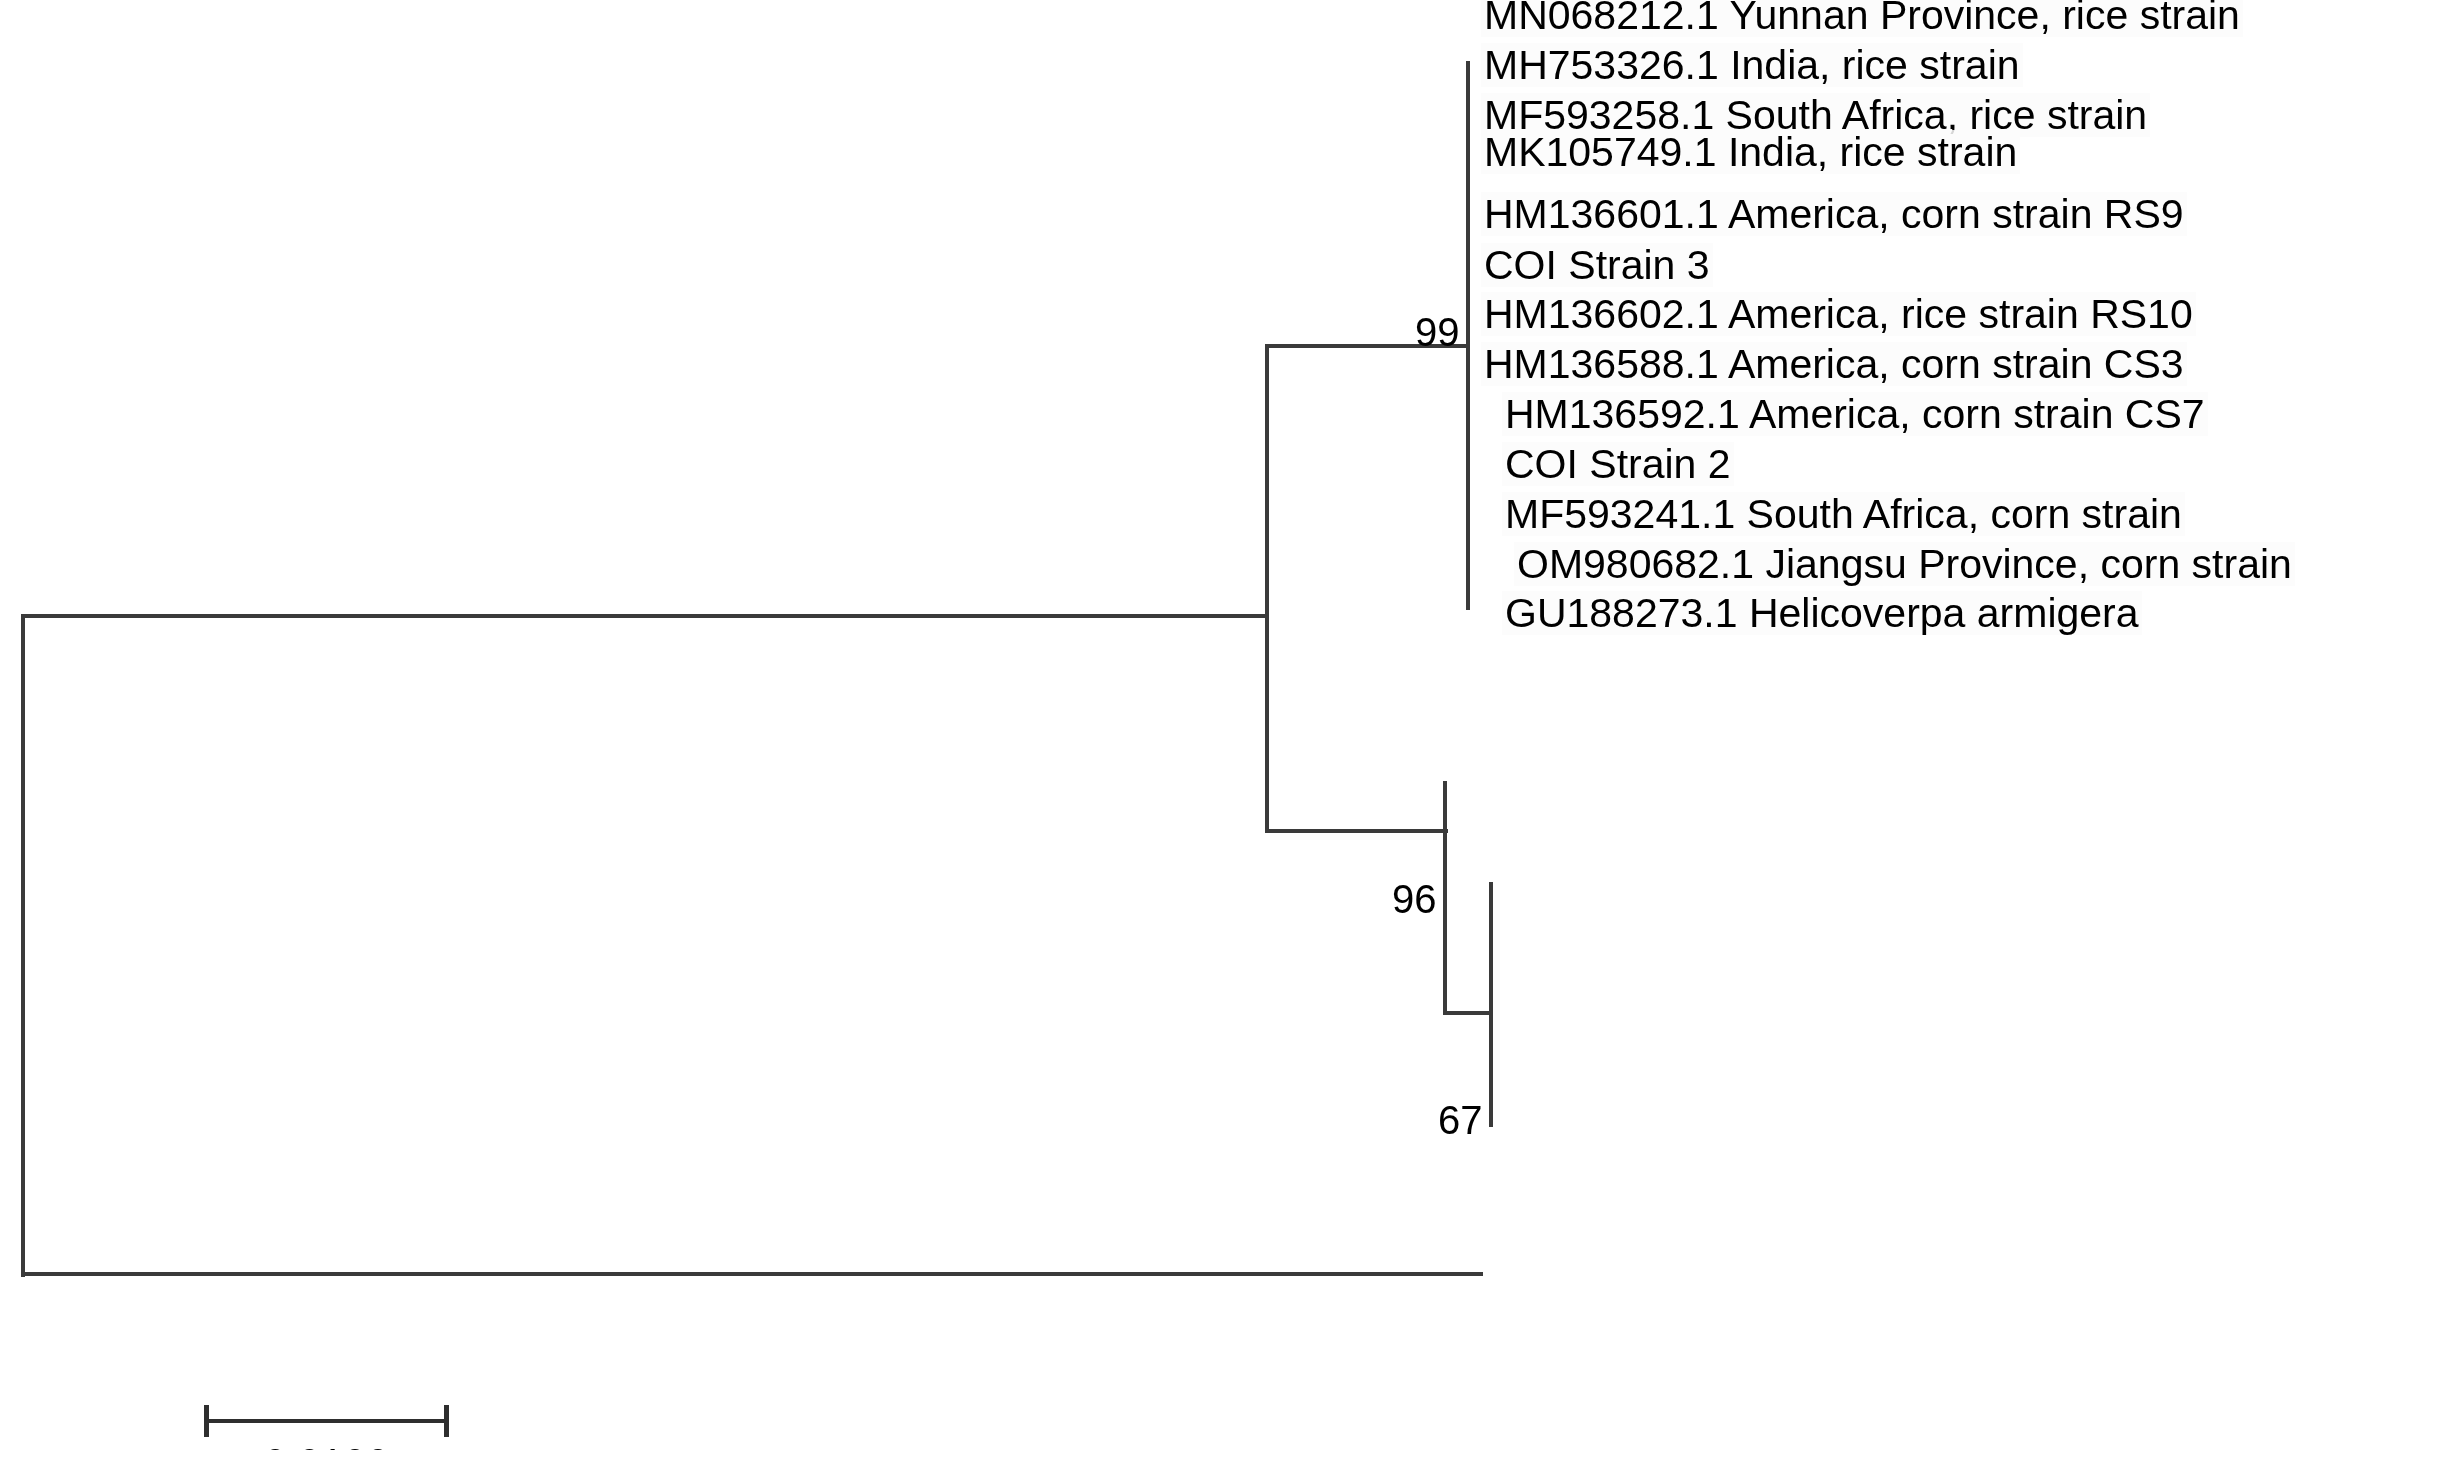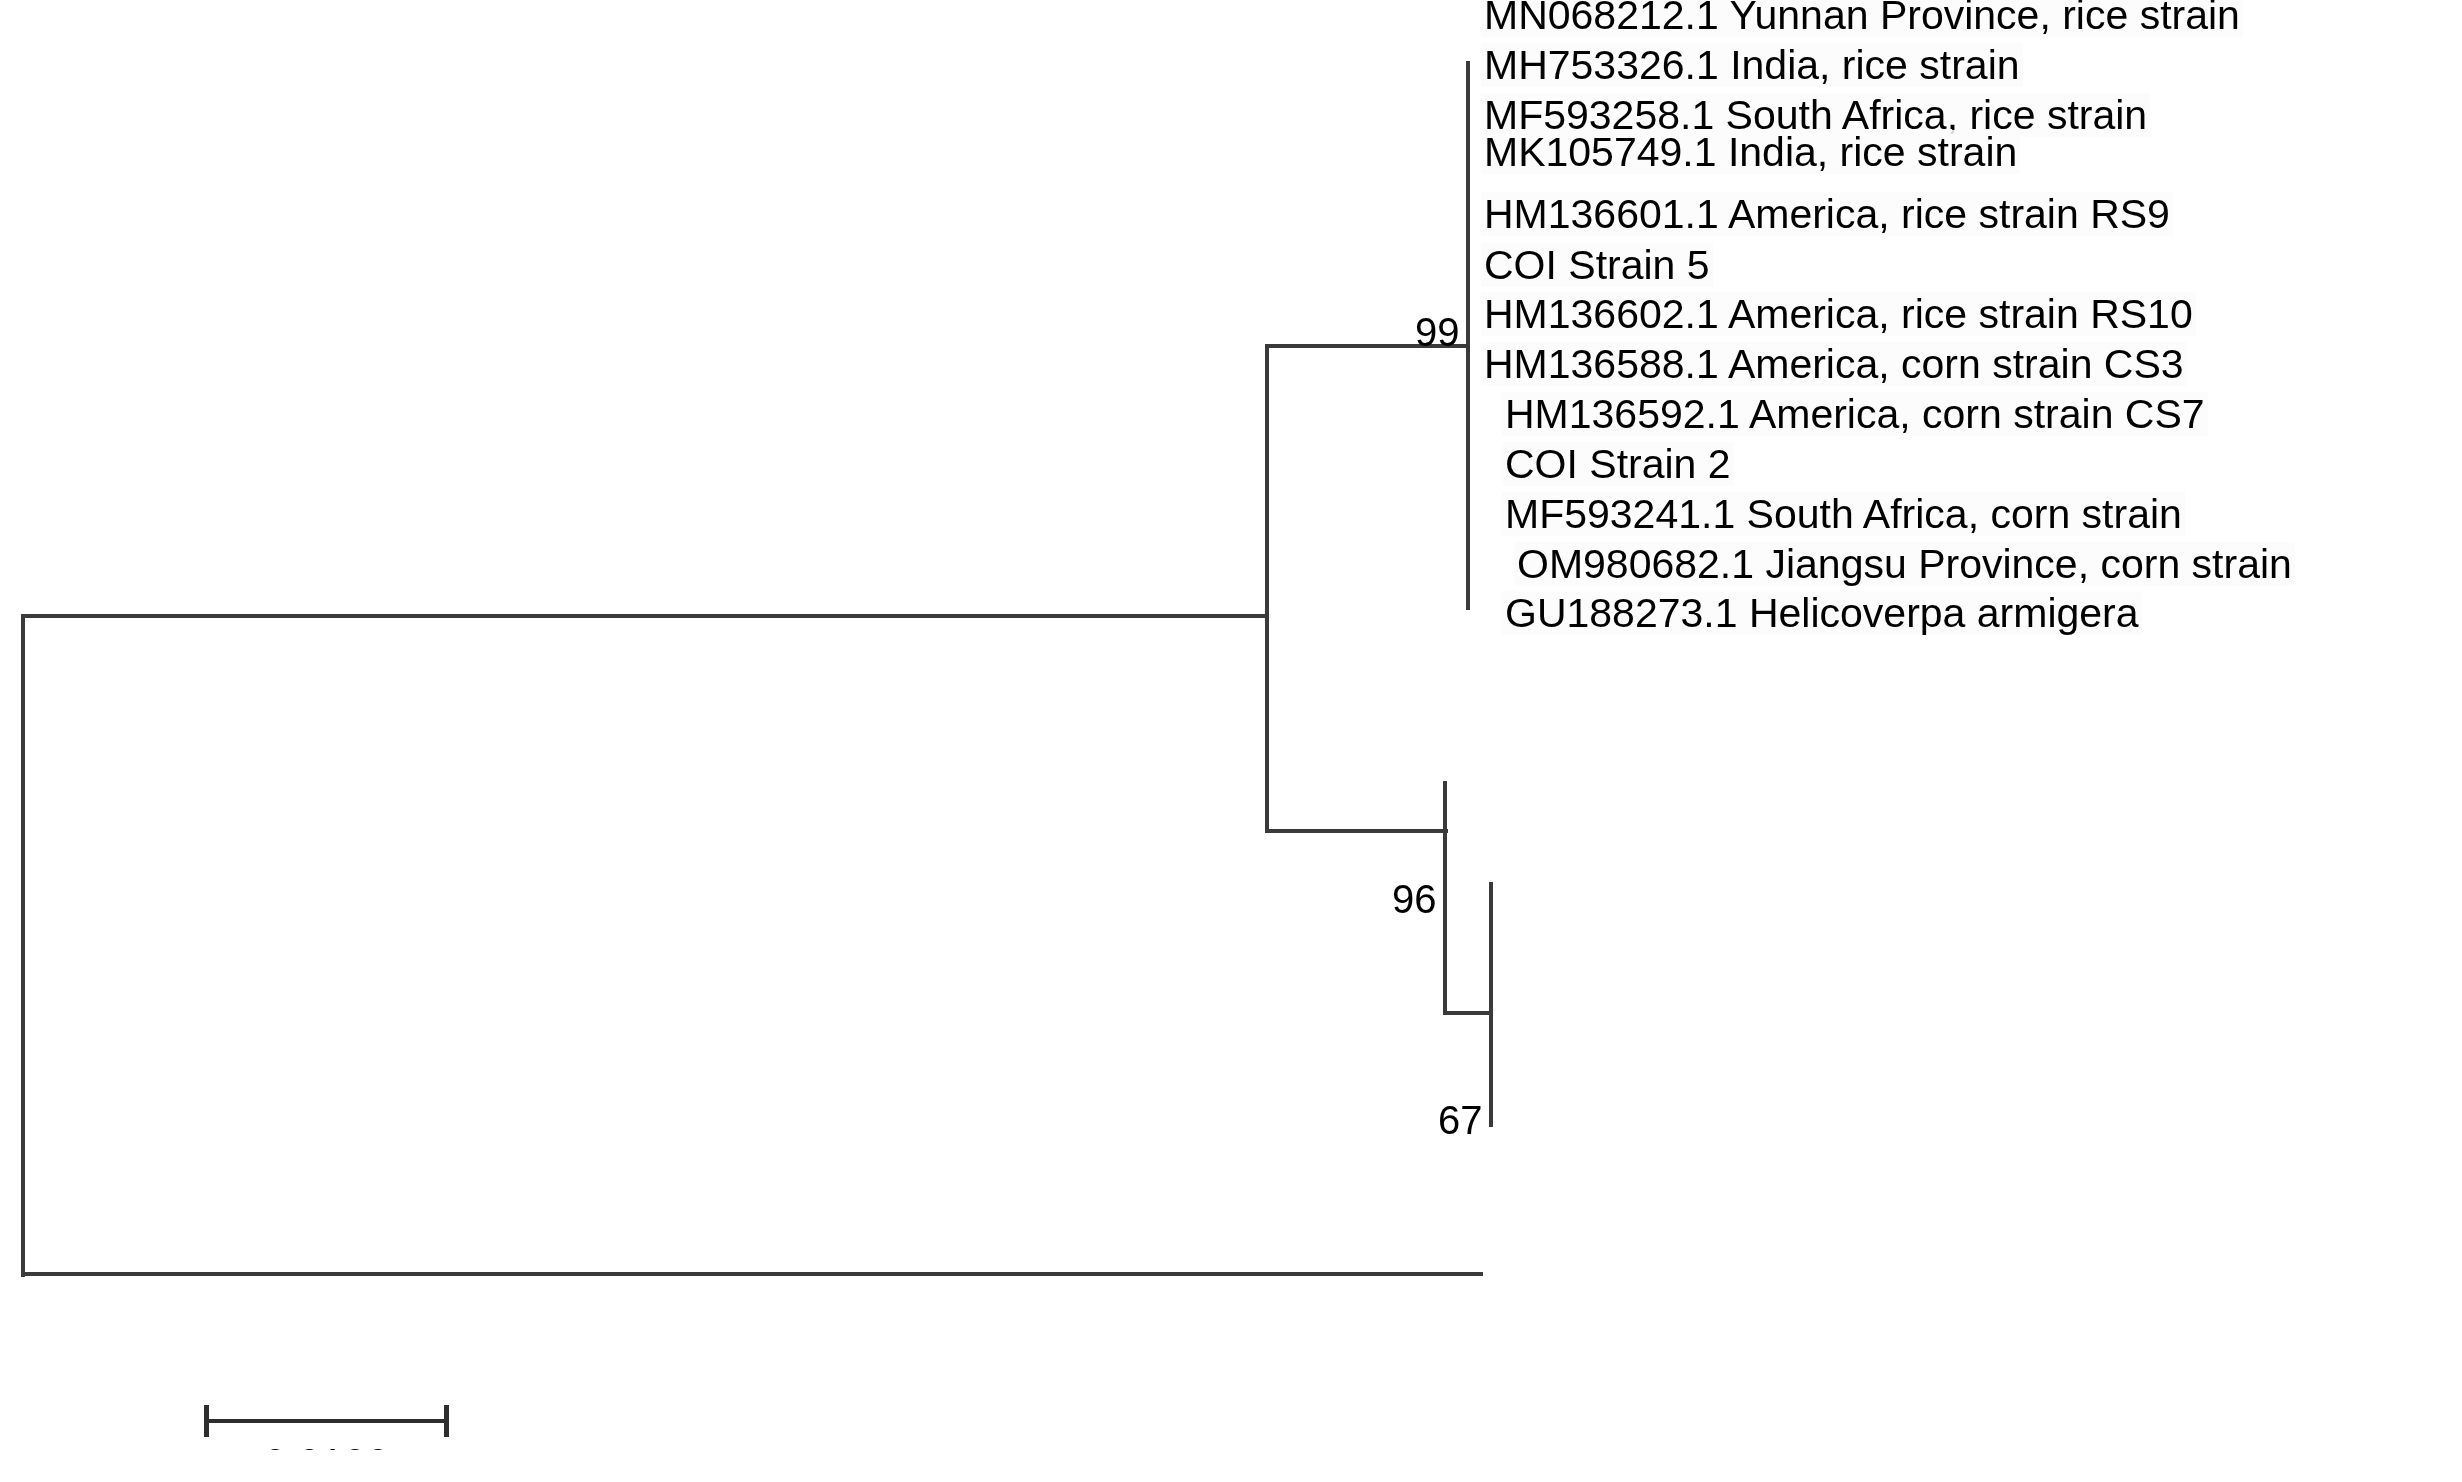--- a/index.html
+++ b/index.html
@@ -93,22 +93,22 @@
       <div class="branch v" style="left: 1443px; top: 781px; height: 232px; background: rgb(58, 58, 58);"></div>
       <div class="branch h" style="left: 1443px; top: 1011px; width: 49px; background: rgb(58, 58, 58);"></div>
       <div class="branch v" style="left: 1489px; top: 882px; height: 245px; background: rgb(58, 58, 58);"></div>
       <div class="branch h" style="left: 21px; top: 1272px; width: 1462px; background: rgb(58, 58, 58);"></div>
     </div>
   <div id="label-layer">
       <div class="taxon-label" style="left: 1481px; top: 15px;">MN068212.1 Yunnan Province, rice strain</div>
       <div class="taxon-label" style="left: 1481px; top: 65px;">MH753326.1 India, rice strain</div>
       <div class="taxon-label" style="left: 1481px; top: 115px;">MF593258.1 South Africa, rice strain</div>
       <div class="taxon-label" style="left: 1481px; top: 152px;">MK105749.1 India, rice strain</div>
-      <div class="taxon-label" style="left: 1481px; top: 214px;">HM136601.1 America, rice strain RS9</div>
-      <div class="taxon-label" style="left: 1481px; top: 265px;">COI Strain 5</div>
+      <div class="taxon-label" style="left: 1481px; top: 214px;">HM136601.1 America, corn strain RS9</div>
+      <div class="taxon-label" style="left: 1481px; top: 265px;">COI Strain 3</div>
       <div class="taxon-label" style="left: 1481px; top: 314px;">HM136602.1 America, rice strain RS10</div>
       <div class="taxon-label" style="left: 1481px; top: 364px;">HM136588.1 America, corn strain CS3</div>
       <div class="taxon-label" style="left: 1502px; top: 414px;">HM136592.1 America, corn strain CS7</div>
       <div class="taxon-label" style="left: 1502px; top: 464px;">COI Strain 2</div>
       <div class="taxon-label" style="left: 1502px; top: 514px;">MF593241.1 South Africa, corn strain</div>
       <div class="taxon-label" style="left: 1502px; top: 564px; margin-left: 12px;">OM980682.1 Jiangsu Province, corn strain</div>
       <div class="taxon-label" style="left: 1502px; top: 613px;">GU188273.1 Helicoverpa armigera</div>
     </div>
   <div id="support-layer">
       <div class="support-value" style="left: 1464px; top: 304px;">99</div>

